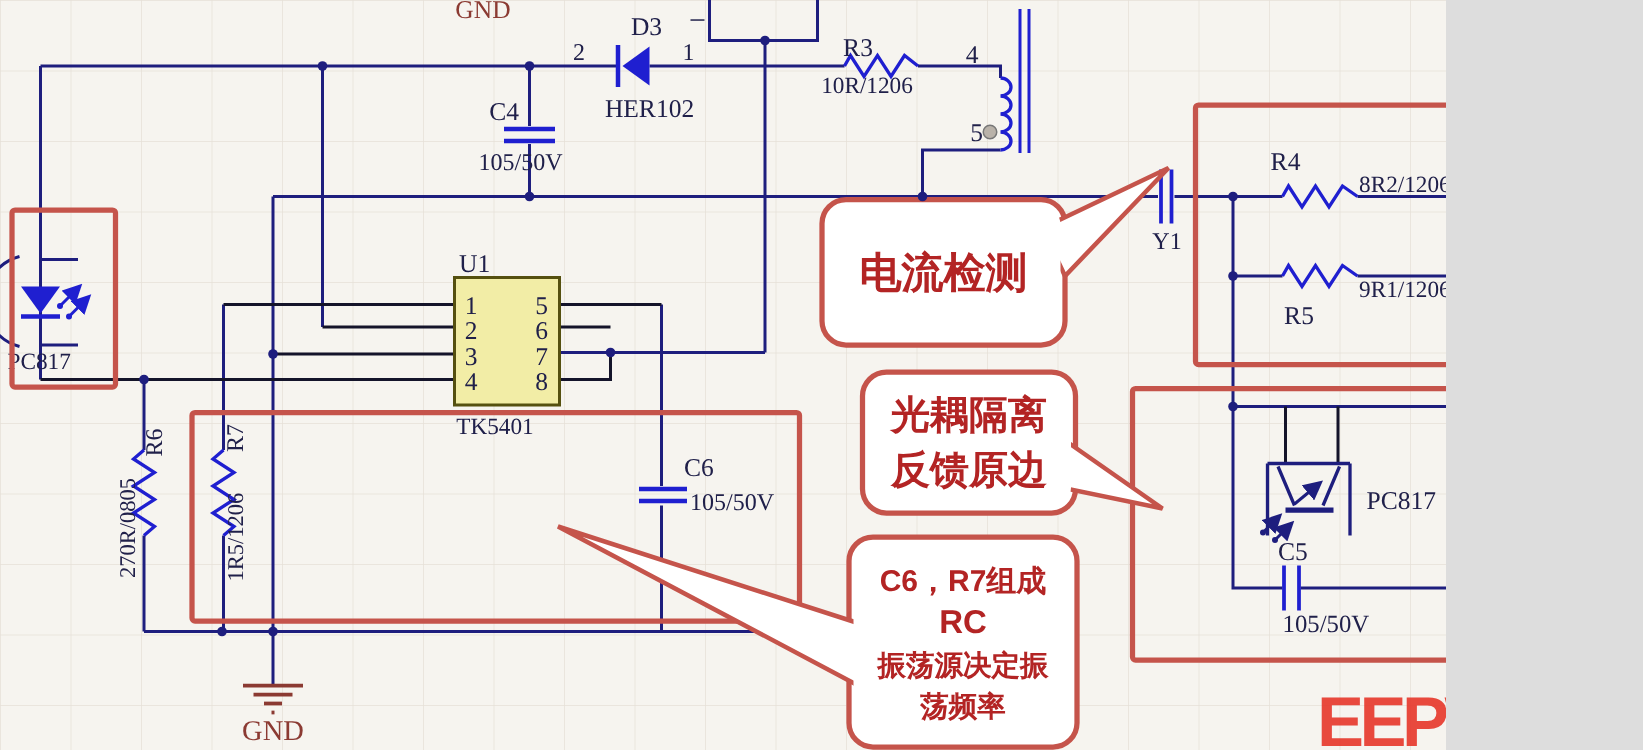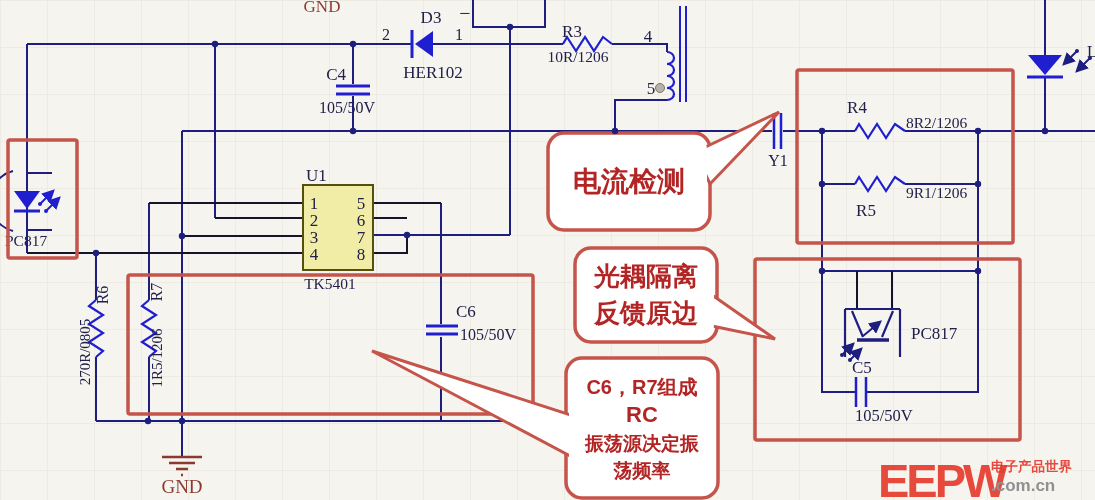--- a/index.html
+++ b/index.html
@@ -1,16 +1,16 @@
 <!DOCTYPE html>
 <html><head>
 <meta charset="utf-8">
 <style>
   html,body{margin:0;padding:0;background:#ddd;}
-  #stage{position:relative;width:1095px;height:500px;overflow:hidden;background:#a3a3a3;
+  #stage{position:relative;width:964px;height:500px;overflow:hidden;background:#a3a3a3;
          font-family:"Liberation Serif",serif;}
   svg{position:absolute;left:0;top:0;}
   text{user-select:none;}
   .lbl{fill:#20204a;font-family:"Liberation Serif",serif;}
   .maroon{fill:#8b3a32;}
   .cn{font-family:"Liberation Sans","DejaVu Sans",sans-serif;font-weight:bold;fill:#b32424;}
   .logo{font-family:"Liberation Sans","DejaVu Sans",sans-serif;font-weight:900;}
 </style>
 </head>
 <body>

